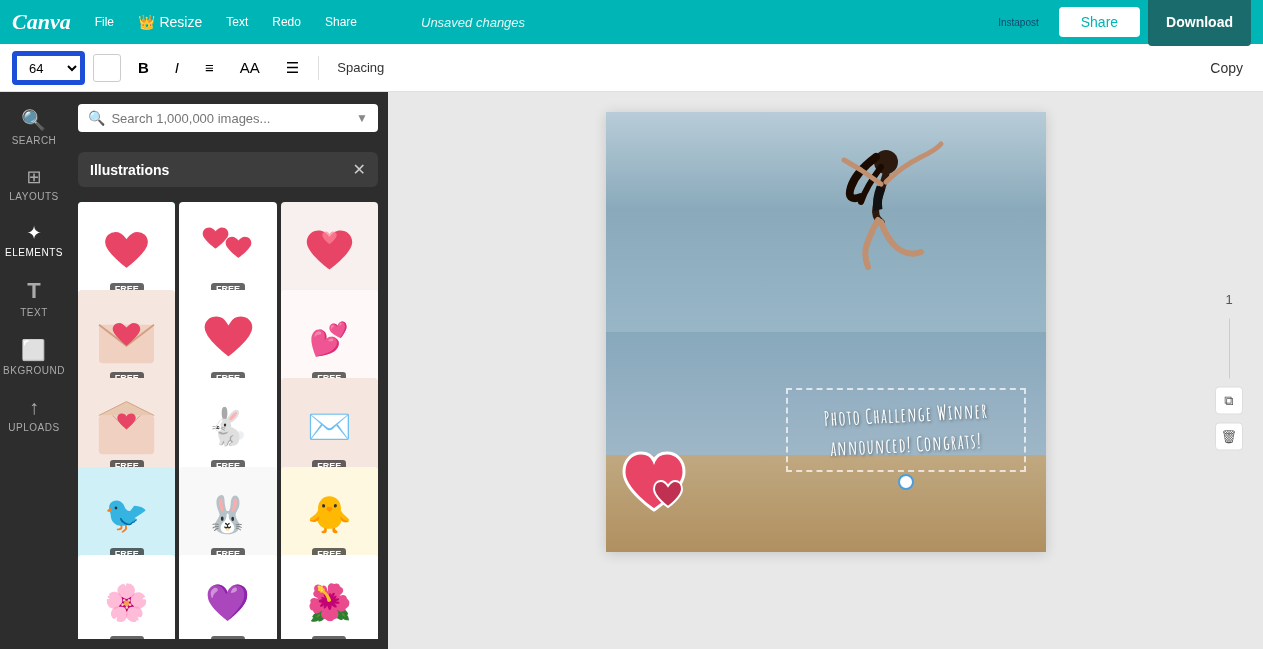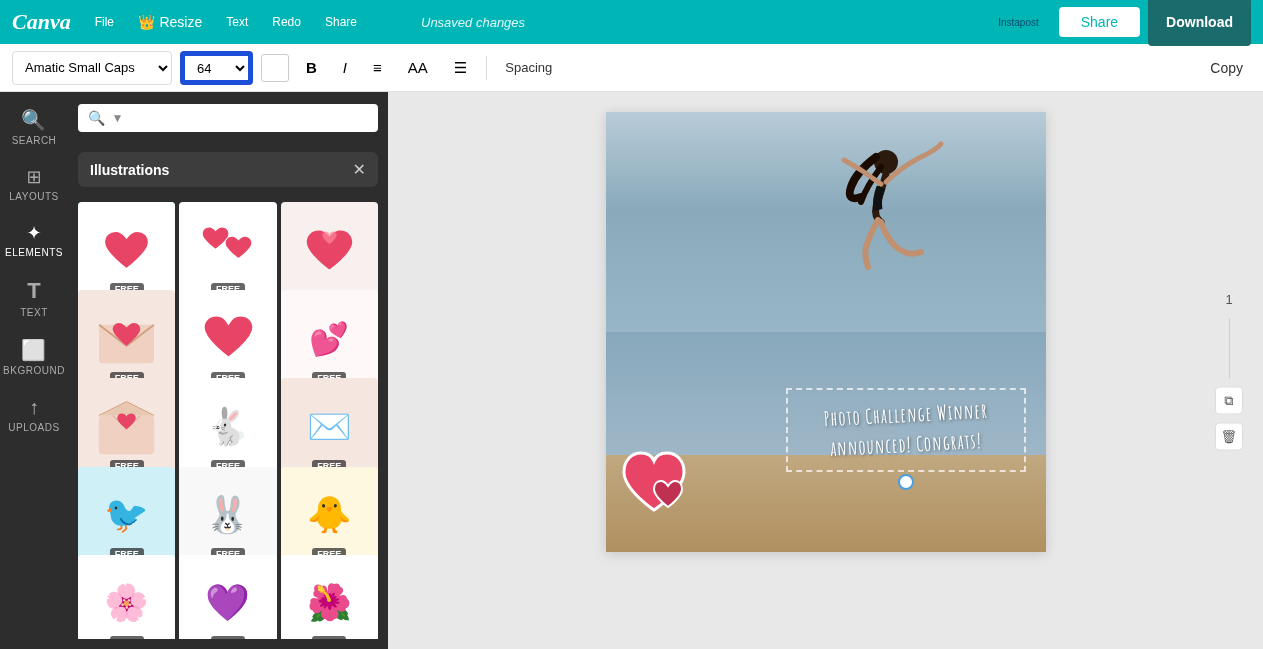--- a/index.html
+++ b/index.html
@@ -400,23 +400,20 @@
   <button class="nav-btn">Redo</button>
   <button class="nav-btn">Share</button>
   <span class="unsaved">Unsaved changes</span>
   <div class="spacer"></div>
   <button class="instapost-btn">Instapost</button>
   <button class="share-btn">Share</button>
   <button class="download-btn">Download</button>
 </div>
 
 <div id="toolbar">
-  <select class="font-select">
-    <option>Amatic Small Caps</option>
-  </select>
   <select class="font-size-select">
     <option>64</option>
   </select>
   <div class="color-swatch"></div>
   <button class="tb-btn tb-bold">B</button>
   <button class="tb-btn tb-italic">I</button>
   <button class="tb-btn">
     <span>≡</span>
   </button>
   <button class="tb-btn">AA</button>
@@ -455,20 +452,21 @@
     <div class="sidebar-item">
       <span class="si-icon">↑</span>
       <span class="si-label">Uploads</span>
     </div>
   </div>
 
   <div id="search-panel">
 
     <div class="search-bar">
       <span class="search-icon">🔍</span>
+      <input type="text" placeholder="Search 1,000,000 images..." style="">
       <span class="dropdown-arrow">▼</span>
     </div>
 
     <div class="dog-panel">
       <div style="width:100%;height:100%;display:flex;align-items:center;justify-content:center;">
         <svg viewBox="0 0 80 140" width="80" height="140">
 
           <ellipse cx="40" cy="85" rx="28" ry="38" fill="#2ac4c4"></ellipse>
 
           <circle cx="40" cy="42" r="22" fill="#2ac4c4"></circle>

